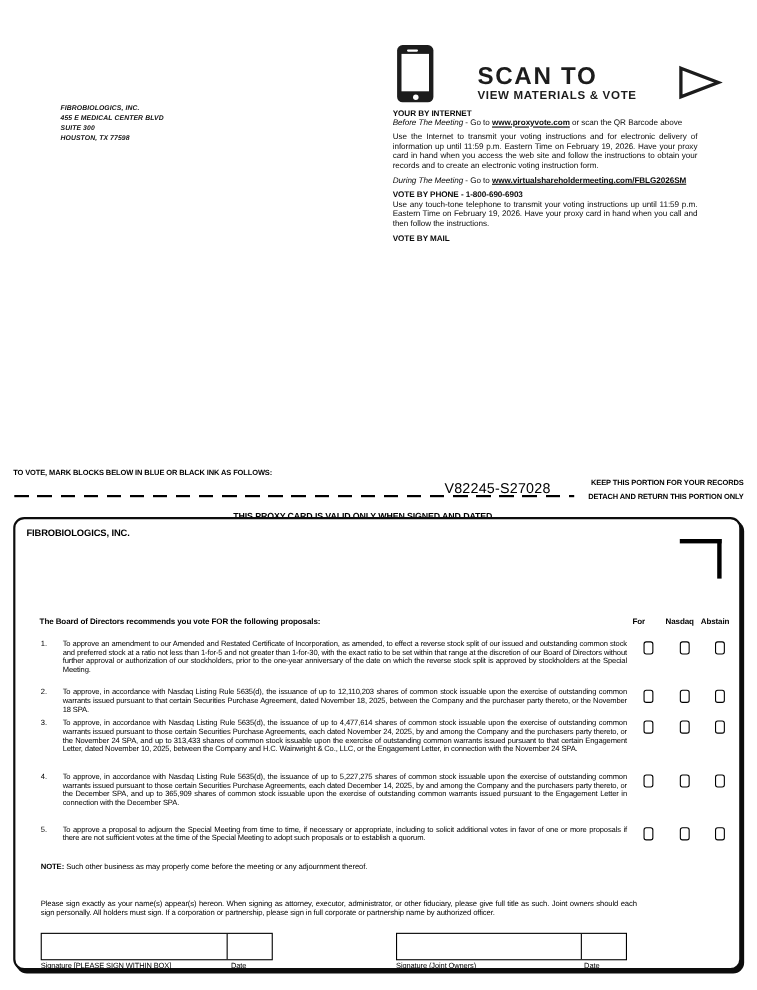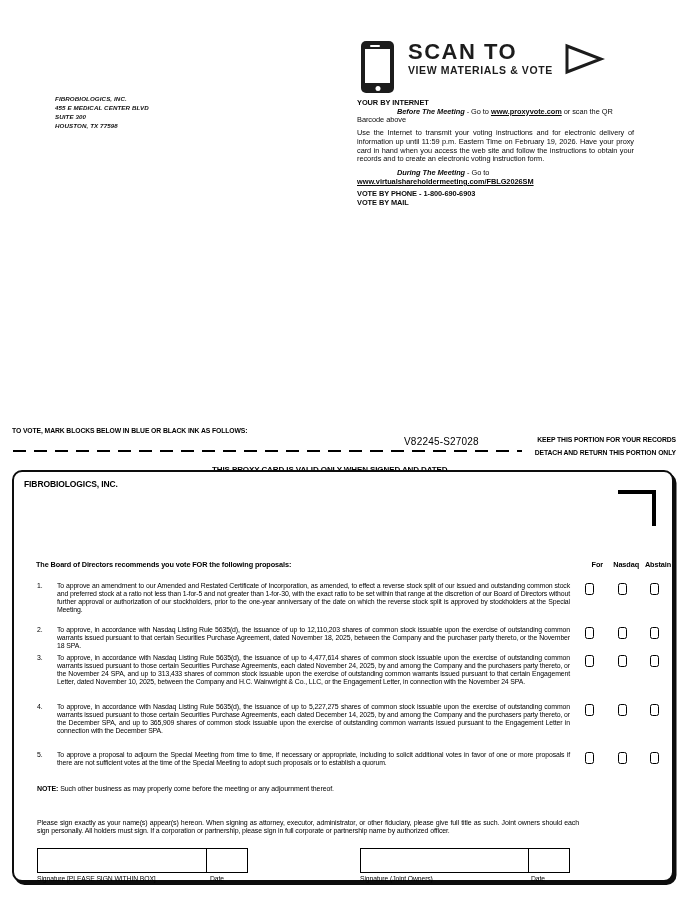--- a/index.html
+++ b/index.html
@@ -11,56 +11,56 @@
   }
   .abs { position:absolute; }
 
   
   .address {
     left:55px; top:94px; font-size:6.2px; font-weight:bold; font-style:italic;
     line-height:9px; letter-spacing:.1px; color:#111;
   }
 
   
-  .scan-banner { left:361px; top:41px; display:flex; align-items:flex-start; }
+  .scan-banner { left:361px; top:41px; display:flex; align-items:flex-end;gap:26px; }
   .phone { width:33px; height:52px; background:#1c1c1c; border-radius:5px; position:relative; flex:none; }
   .phone .screen { position:absolute; left:4px; right:4px; top:8px; bottom:10px; background:#fff; }
   .phone .speaker { position:absolute; top:3.5px; left:9px; width:10px; height:2px; background:#fff; border-radius:1px; }
   .phone .home { position:absolute; bottom:2.5px; left:50%; transform:translateX(-50%); width:5px; height:5px; background:#fff; border-radius:50%; }
   .scan-text { margin-left:14px; color:#1c1c1c; }
   .scan-title { font-size:22px; font-weight:bold; letter-spacing:1.5px; line-height:22px; }
   .scan-sub { font-size:10.5px; font-weight:bold; letter-spacing:.6px; margin-top:1px; }
   .scan-arrow { margin-left:10px; }
 
   
   .vote-col { left:357px; top:99px; width:277px; font-size:7.4px; line-height:8.7px;
     text-align:justify; letter-spacing:-.05px; color:#0a0a0a; }
   .vote-col .hd { font-weight:bold; text-align:left; }
   .vote-col p { margin-bottom:5px; }
   .vote-col .meet { margin-bottom:4px; text-align:left; }
-  .ital { font-weight:bold; font-style:italic;margin-left:40px; }
+  .ital { font-weight:normal; font-style:italic; }
   .lnk { font-weight:bold; text-decoration:underline; }
 
   
   .tovote { left:12px; top:427px; font-size:6.8px; font-weight:bold; letter-spacing:-.1px; }
-  .ctrlnum { left:404px; top:436px; font-size:10px; letter-spacing:.2px; }
+  .ctrlnum { left:404px; top:436px; font-size:13px; letter-spacing:.2px; }
   .keep { right:12px; top:436px; font-size:6.8px; font-weight:bold; letter-spacing:-.1px; }
   .dashline { left:13px; top:450px; width:509px; height:1.8px;
     background:repeating-linear-gradient(to right,#000 0 13px,transparent 13px 21px); }
   .detachnote { right:12px; top:449px; font-size:6.8px; font-weight:bold; letter-spacing:-.1px; }
   .validline { left:212px; top:465px; font-size:8px; font-weight:bold; letter-spacing:-.1px; }
 
   
   .card { left:12px; top:470px; width:662px; height:412px; background:#fff;
     border:2.2px solid #0d0d0d; border-radius:10px; box-shadow:2.5px 3px 0 #0d0d0d; }
   .card .company { left:10px; top:7px; font-size:8.5px; font-weight:bold; letter-spacing:-.1px; }
   .corner-mark { right:16px; top:18px; width:38px; height:36px;
     border-top:4.5px solid #000; border-right:4.5px solid #000; }
   .recommend { left:22px; top:88px; font-size:7.3px; font-weight:bold; letter-spacing:-.1px; }
-  .colhead { top:88px; font-size:7.3px; font-weight:bold; text-align:right; letter-spacing:-.1px; }
+  .colhead { top:88px; font-size:7.3px; font-weight:bold; text-align:left; letter-spacing:-.1px; }
   .ch-for { left:561px; width:28px; }
   .ch-against { left:591px; width:34px; }
   .ch-abstain { left:623px; width:34px; }
 
   .proposal { left:0; width:662px; }
   .prop-num { position:absolute; left:23px; top:0; font-size:6.9px; }
   .prop-text { position:absolute; left:43px; top:0; width:513px; font-size:6.9px;
     line-height:7.9px; text-align:justify; letter-spacing:-.12px; }
   .cb { position:absolute; top:1px; width:9px; height:12px;
     border:1.6px solid #000; border-radius:2.5px; background:#fff; }
@@ -105,20 +105,21 @@
     <polygon points="4,5 38,18 4,31" fill="none" stroke="#1c1c1c" stroke-width="3"></polygon>
   </svg>
 </div>
 
 <div class="abs vote-col">
   <div class="hd">YOUR BY INTERNET</div>
   <div class="meet"><span class="ital">Before The Meeting</span><span> - Go to </span><span class="lnk">www.proxyvote.com</span><span> or scan the QR Barcode above</span></div>
   <p>Use the Internet to transmit your voting instructions and for electronic delivery of information up until 11:59 p.m. Eastern Time on February 19, 2026. Have your proxy card in hand when you access the web site and follow the instructions to obtain your records and to create an electronic voting instruction form.</p>
   <div class="meet"><span class="ital">During The Meeting</span><span> - Go to </span><span class="lnk">www.virtualshareholdermeeting.com/FBLG2026SM</span></div>
   <div class="hd">VOTE BY PHONE - 1-800-690-6903</div>
+  <p>Use any touch-tone telephone to transmit your voting instructions up until 11:59 p.m. Eastern Time on February 19, 2026. Have your proxy card in hand when you call and then follow the instructions.</p>
   <div class="hd">VOTE BY MAIL</div>
 </div>
 
 <div class="abs tovote">TO VOTE, MARK BLOCKS BELOW IN BLUE OR BLACK INK AS FOLLOWS:</div>
 <div class="abs ctrlnum">V82245-S27028</div>
 <div class="abs keep">KEEP THIS PORTION FOR YOUR RECORDS</div>
 <div class="abs dashline"></div>
 <div class="abs detachnote">DETACH AND RETURN THIS PORTION ONLY</div>
 <div class="abs validline">THIS PROXY CARD IS VALID ONLY WHEN SIGNED AND DATED.</div>
 

